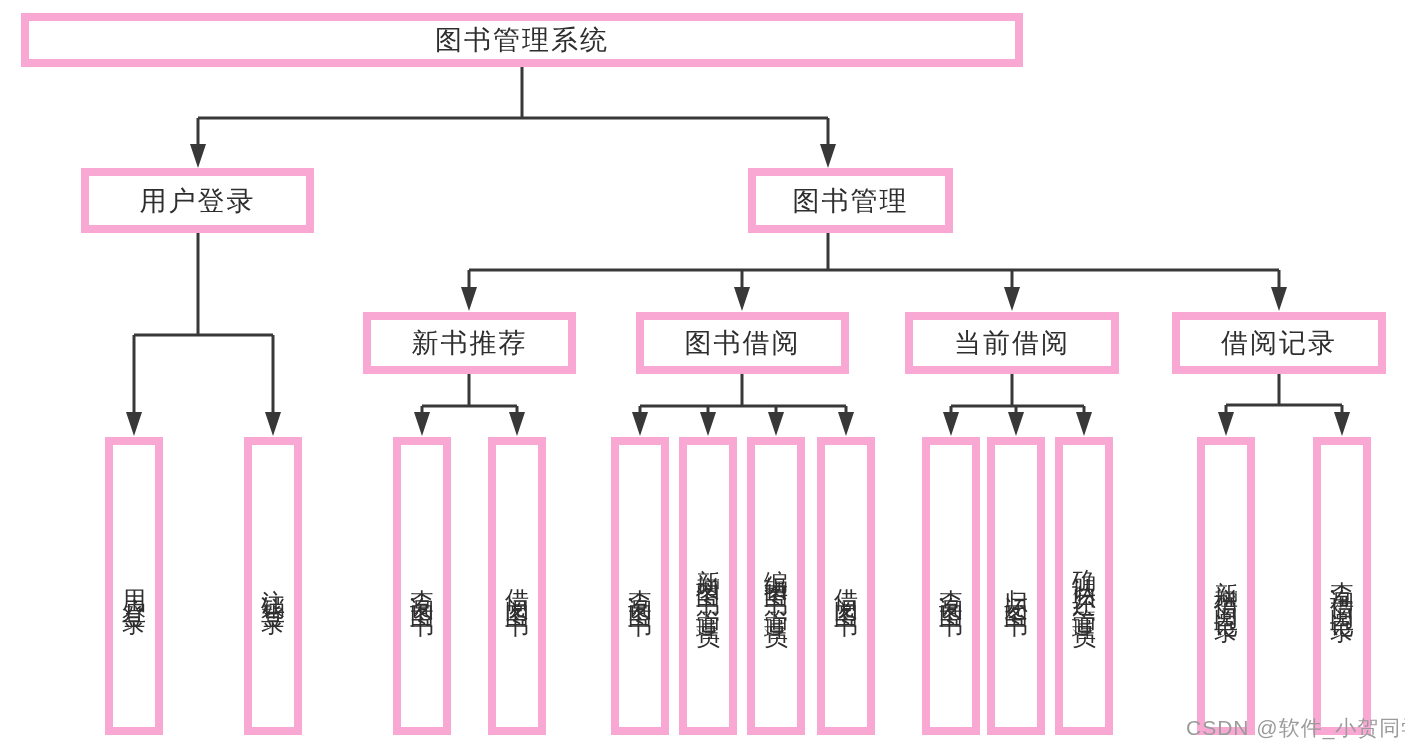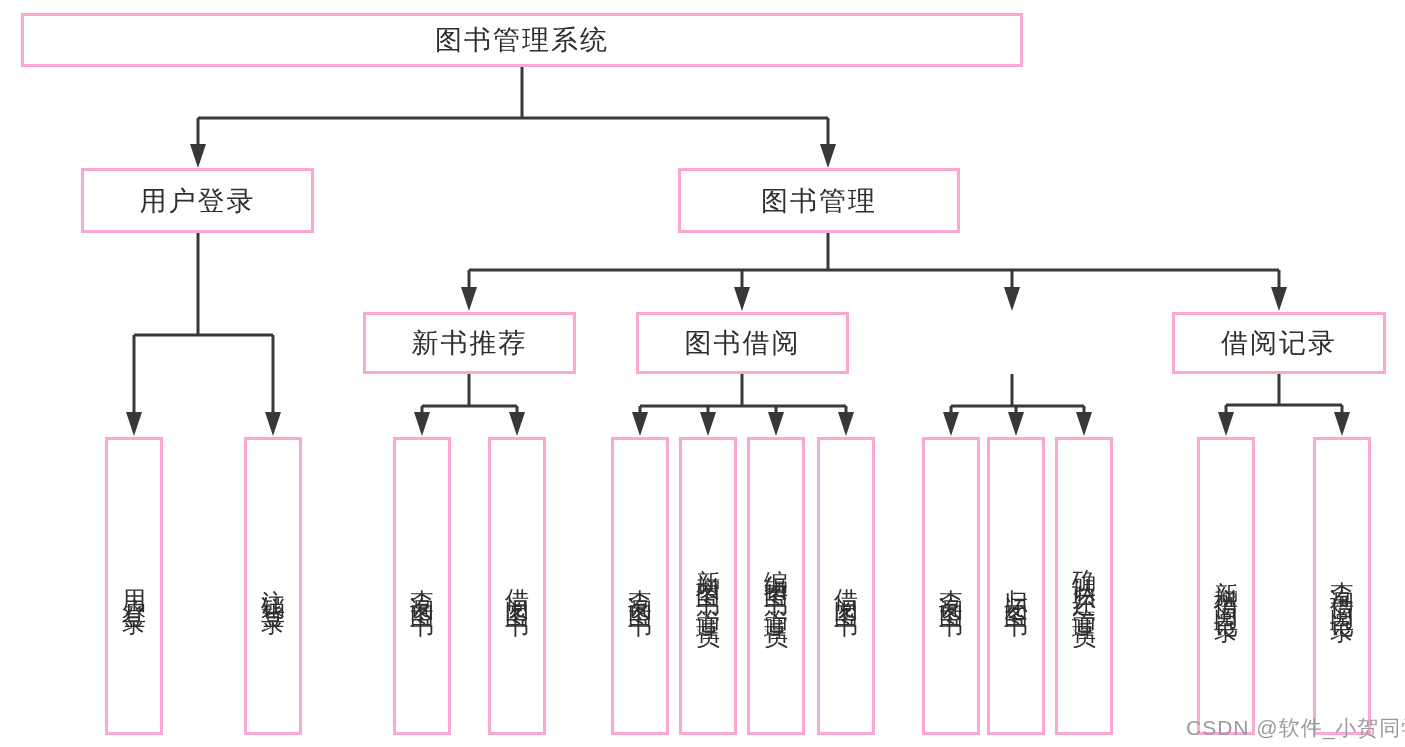--- a/index.html
+++ b/index.html
@@ -13,31 +13,31 @@
   }
   .connectors {
     position: absolute;
     left: 0; top: 0;
     z-index: 0;
   }
   .box {
     position: absolute;
     box-sizing: border-box;
     background: #ffffff;
-    border: 3px solid #f9a8d4;
+    border: 8px solid #f9a8d4;
     display: flex;
     align-items: center;
     justify-content: center;
     color: #2e2e2e;
     z-index: 1;
   }
   .h-box { font-size: 27px; letter-spacing: 2px; }
   .root-box  { left: 21px;  top: 13px;  width: 1002px; height: 54px; }
   .b-user    { left: 81px;  top: 168px; width: 233px;  height: 65px; }
-  .b-mgmt    { left: 678px; top: 168px; width: 282px;  height: 65px; }
+  .b-mgmt    { left: 748px; top: 168px; width: 205px;  height: 65px; }
   .g-newbook { left: 363px; top: 312px; width: 213px;  height: 62px; text-align: center; }
   .g-borrow  { left: 636px; top: 312px; width: 213px;  height: 62px; }
   .g-current { left: 905px; top: 312px; width: 214px;  height: 62px; }
   .g-record  { left: 1172px;top: 312px; width: 214px;  height: 62px; }
   .leaf {
     top: 437px;
     width: 58px;
     height: 298px;
     writing-mode: vertical-rl;
     text-orientation: mixed;
@@ -133,20 +133,21 @@
     </g>
   </svg>
 
   <div class="box h-box root-box">图书管理系统</div>
 
   <div class="box h-box b-user">用户登录</div>
   <div class="box h-box b-mgmt">图书管理</div>
 
   <div class="box h-box g-newbook">新书推荐</div>
   <div class="box h-box g-borrow">图书借阅</div>
+  <div class="box h-box g-current">当前借阅</div>
   <div class="box h-box g-record">借阅记录</div>
 
   <div class="box leaf lf1">用户登录</div>
   <div class="box leaf lf2">注销登录</div>
 
   <div class="box leaf lf3">查询图书</div>
   <div class="box leaf lf4">借阅图书</div>
 
   <div class="box leaf lf5">查询图书</div>
   <div class="box leaf lf6">新增图书（管理员）</div>

